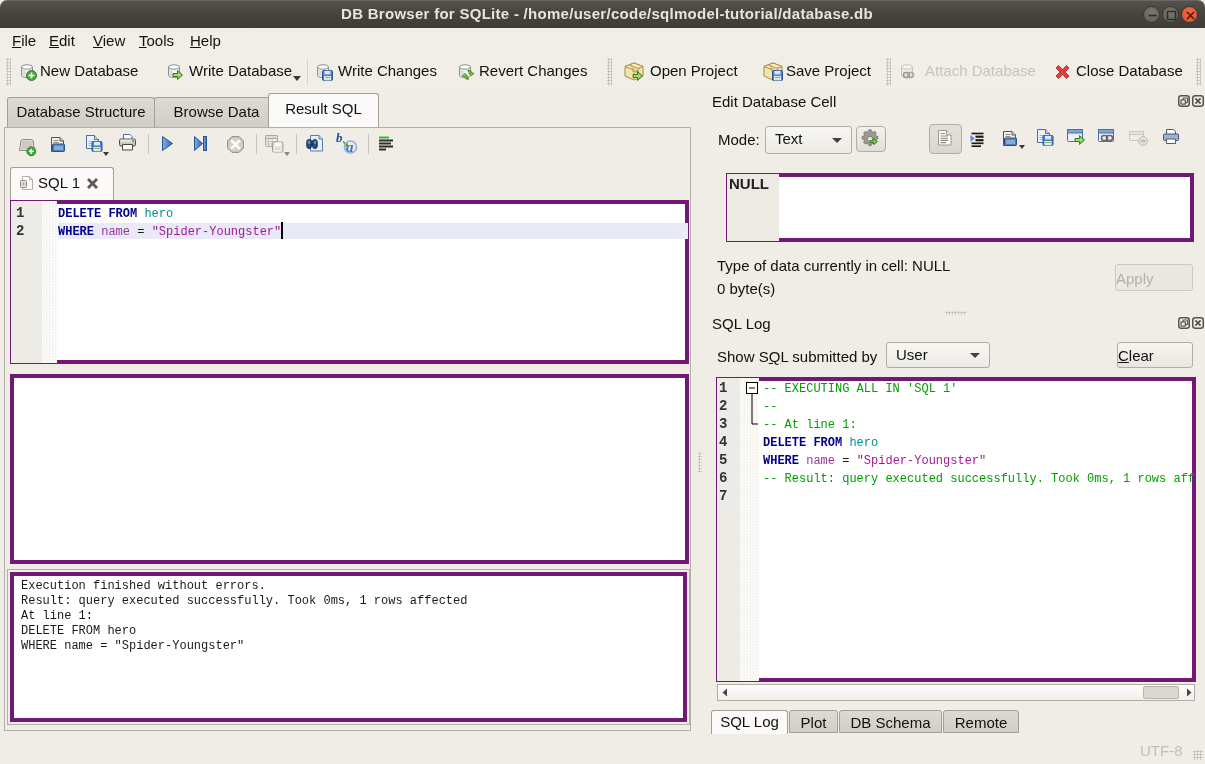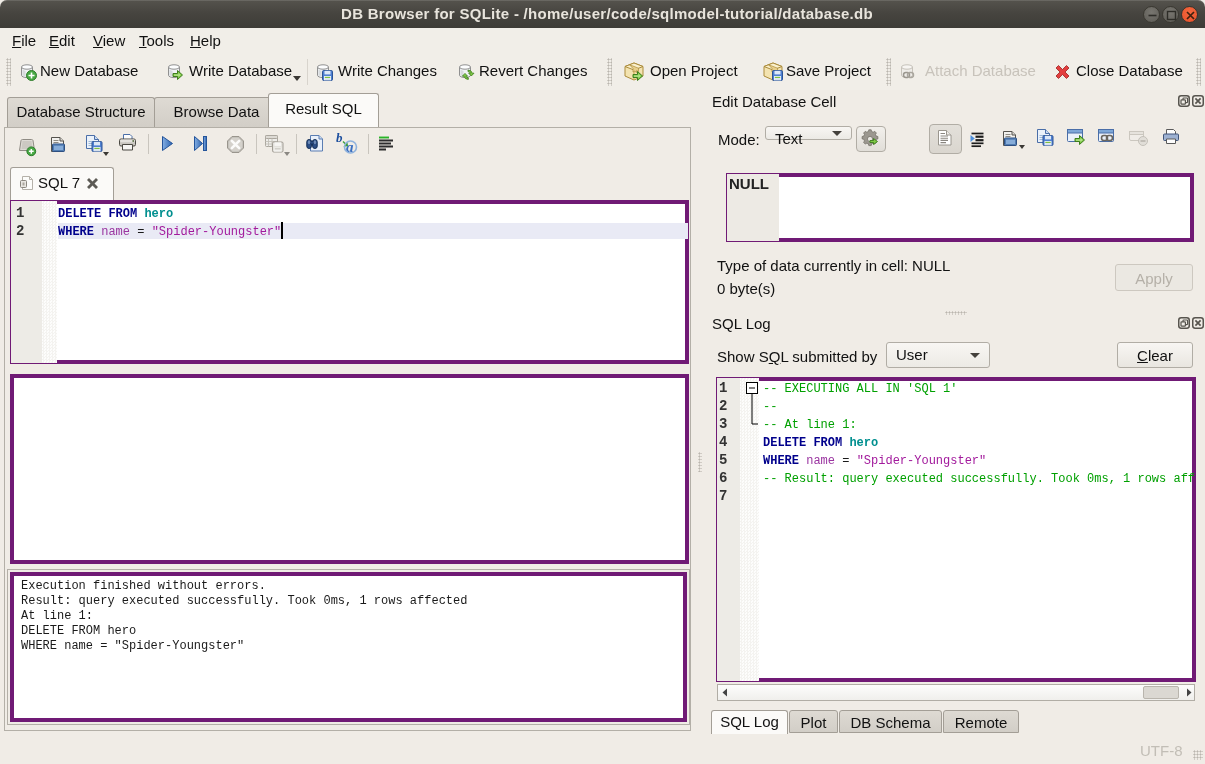--- a/index.html
+++ b/index.html
@@ -27,33 +27,33 @@
   .mtab.active{background:#fbfaf8;top:93px;height:34px;line-height:30px;z-index:3}
   #paneline{left:4px;top:127px;width:687px;height:604px;border:1px solid #b3afa7;background:#f0ece6;z-index:1}
   
   .whitebox{position:absolute;background:#fff;border:4px solid #701a75;z-index:2}
   
   #gutter1{left:11px;top:201px;width:31px;height:162px;background:#edebe6;z-index:3}
   #fold1{left:42px;top:201px;width:15px;height:162px;z-index:3;background-image:conic-gradient(#f4f3f0 25%,#fdfdfc 0 50%,#f4f3f0 0 75%,#fdfdfc 0);background-size:3px 3px}
   .lnum{position:absolute;font-family:"Liberation Mono",monospace;font-weight:bold;font-size:14px;color:#333;z-index:4}
   .codeline{position:absolute;font-family:"Liberation Mono",monospace;font-size:12px;white-space:pre;color:#1a1a1a;z-index:4}
   .kw{color:#00008c;font-weight:bold}
-  .tbl{color:#008f8f;font-weight:bold}
+  .tbl{color:#008f8f;font-weight:normal}
   .idf{color:#9a34a0}
   .str{color:#a2199c}
   .cmt{color:#00a000}
   #hlline{left:58px;top:223px;width:630px;height:16px;background:#e9eaf5}
   #cursor1{left:281px;top:222px;width:2px;height:17px;background:#000}
   
   #sqltab{left:10px;top:167px;width:104px;height:33px;background:#fbfaf8;border:1px solid #a39e96;border-bottom:none;border-radius:3px 3px 0 0;z-index:2}
   
   .rtitle{position:absolute;font-size:15px;color:#111}
   .combo{position:absolute;background:linear-gradient(#f8f6f3,#eceae5);border:1px solid #b1ada5;border-radius:3px;font-size:15px;color:#111}
   .combo .arr{position:absolute;right:9px;top:50%;margin-top:-2px;width:0;height:0;border-left:5px solid transparent;border-right:5px solid transparent;border-top:5px solid #44413c}
-  .btn{position:absolute;background:linear-gradient(#f8f6f3,#e9e6e0);border:1px solid #b1ada5;border-radius:3px;font-size:15px;color:#111;text-align:center}
+  .btn{position:absolute;background:linear-gradient(#f8f6f3,#e9e6e0);border:1px solid #b1ada5;border-radius:3px;font-size:15px;color:#111;text-align:left}
   
   .btab{position:absolute;top:710px;height:23px;font-size:15px;color:#111;text-align:center;border:1px solid #a39e96;border-radius:3px 3px 0 0}
   .btab.inactive{background:linear-gradient(#dedad3,#d2cec7);line-height:23px}
   .btab.active{background:#fbfaf8;border-bottom:none;height:24px;line-height:22px;z-index:3}
   
   .sbar{position:absolute;background:linear-gradient(#fdfdfc,#f0efec);border:1px solid #b1ada5}
   .icon{position:absolute}
 </style>
 </head>
 <body>
@@ -294,21 +294,21 @@
       <circle cx="14.5" cy="15" r="6" fill="none" stroke="#8fb2dd" stroke-width="1.6"></circle>
     </svg>
   <div class="vsep" style="left:368px;top:134px;height:20px;background:#c9c5be"></div>
   <svg class="icon" style="left:378px;top:136px" width="17" height="15">
       <path d="M1 1.5 h10" stroke="#2ab52a" stroke-width="1.9"></path>
       <path d="M1 4.5 h14 M1 7.5 h12 M1 10.5 h14 M1 13.5 h7" stroke="#2d2d2d" stroke-width="1.9"></path>
     </svg>
 </div>
 
 <div class="abs" id="sqltab"></div>
-<div class="abs" style="left:38px;top:174px;font-size:15px;color:#111;z-index:4">SQL 7</div>
+<div class="abs" style="left:38px;top:174px;font-size:15px;color:#111;z-index:4">SQL 1</div>
 <svg class="abs" style="left:19px;top:175px;z-index:4" width="16" height="16">
     <path d="M3.5 1.5 h7 l3 3 v10 h-10 z" fill="#fcfcfa" stroke="#b5b1a9"></path>
     <path d="M10.5 1.5 v3 h3" fill="none" stroke="#b5b1a9"></path>
     <rect x="1.5" y="5.5" width="6" height="7" rx="1" fill="#e8e6e1" stroke="#8b877f"></rect>
     <rect x="3.5" y="7.5" width="2" height="3" fill="#aaa69e"></rect>
   </svg>
 <svg class="abs" style="left:85px;top:176px;z-index:4" width="15" height="15">
     <path d="M2 4 l2-2 l3.5 3.5 L11 2 l2 2 L9.5 7.5 L13 11 l-2 2 L7.5 9.5 L4 13 l-2-2 L5.5 7.5 z" fill="#5c5a55"></path>
   </svg>
 
@@ -343,21 +343,21 @@
     <rect x="0.75" y="0.75" width="10.5" height="10.5" rx="2.4" fill="none" stroke="#57544e" stroke-width="1.5"></rect>
     <rect x="5" y="3" width="4.6" height="4.6" rx="0.8" fill="none" stroke="#57544e" stroke-width="1.2"></rect>
     <rect x="3" y="4.8" width="4.4" height="4.4" rx="0.8" fill="#f2efe9" stroke="#57544e" stroke-width="1.2"></rect>
   </svg>
 <svg class="abs" style="left:1192px;top:95px" width="12" height="12">
     <rect x="0.75" y="0.75" width="10.5" height="10.5" rx="2.4" fill="none" stroke="#57544e" stroke-width="1.5"></rect>
     <path d="M3.4 3.4 l5.2 5.2 M8.6 3.4 l-5.2 5.2" stroke="#57544e" stroke-width="1.7"></path>
   </svg>
 
 <div class="rtitle" style="left:718px;top:131px">Mode:</div>
-<div class="combo" style="left:765px;top:126px;width:87px;height:14px">
+<div class="combo" style="left:765px;top:126px;width:87px;height:28px">
     <span style="position:absolute;left:9px;top:3px">Text</span>
     <span class="arr"></span>
   </div>
 <div id="cellicons" style="position:absolute;left:0;top:0;z-index:3">
   <div class="abs" style="left:856px;top:126px;width:30px;height:26px;border:1px solid #b1ada5;border-radius:4px;background:linear-gradient(#f2f0ec,#e1ded8)"></div>
   <svg class="icon" style="left:860px;top:129px" width="20" height="20">
     <path d="M8 1.2 L9.6 3 a5.5 5.5 0 0 1 1.8 0 L13 1.2 L14.8 3 L14 5.2 a5.5 5.5 0 0 1 1 1.5 L17.3 7 v2.6 L15 10.3 a5.5 5.5 0 0 1-1 1.5" fill="none"></path>
     <g fill="#9b978f" stroke="#6e6a62" stroke-width="0.7">
       <path d="M8.8 0.8 h2.4 l0.4 1.7 a6 6 0 0 1 1.6 0.7 l1.5-0.9 l1.7 1.7 l-0.9 1.5 a6 6 0 0 1 0.7 1.6 l1.7 0.4 v2.4 l-1.7 0.4 a6 6 0 0 1-0.7 1.6 l0.9 1.5 l-1.7 1.7 l-1.5-0.9 a6 6 0 0 1-1.6 0.7 l-0.4 1.7 h-2.4 l-0.4-1.7 a6 6 0 0 1-1.6-0.7 l-1.5 0.9 l-1.7-1.7 l0.9-1.5 a6 6 0 0 1-0.7-1.6 l-1.7-0.4 v-2.4 l1.7-0.4 a6 6 0 0 1 0.7-1.6 l-0.9-1.5 l1.7-1.7 l1.5 0.9 a6 6 0 0 1 1.6-0.7 z"></path>
       <circle cx="10" cy="10" r="2.6" fill="#e8e6e1"></circle>

